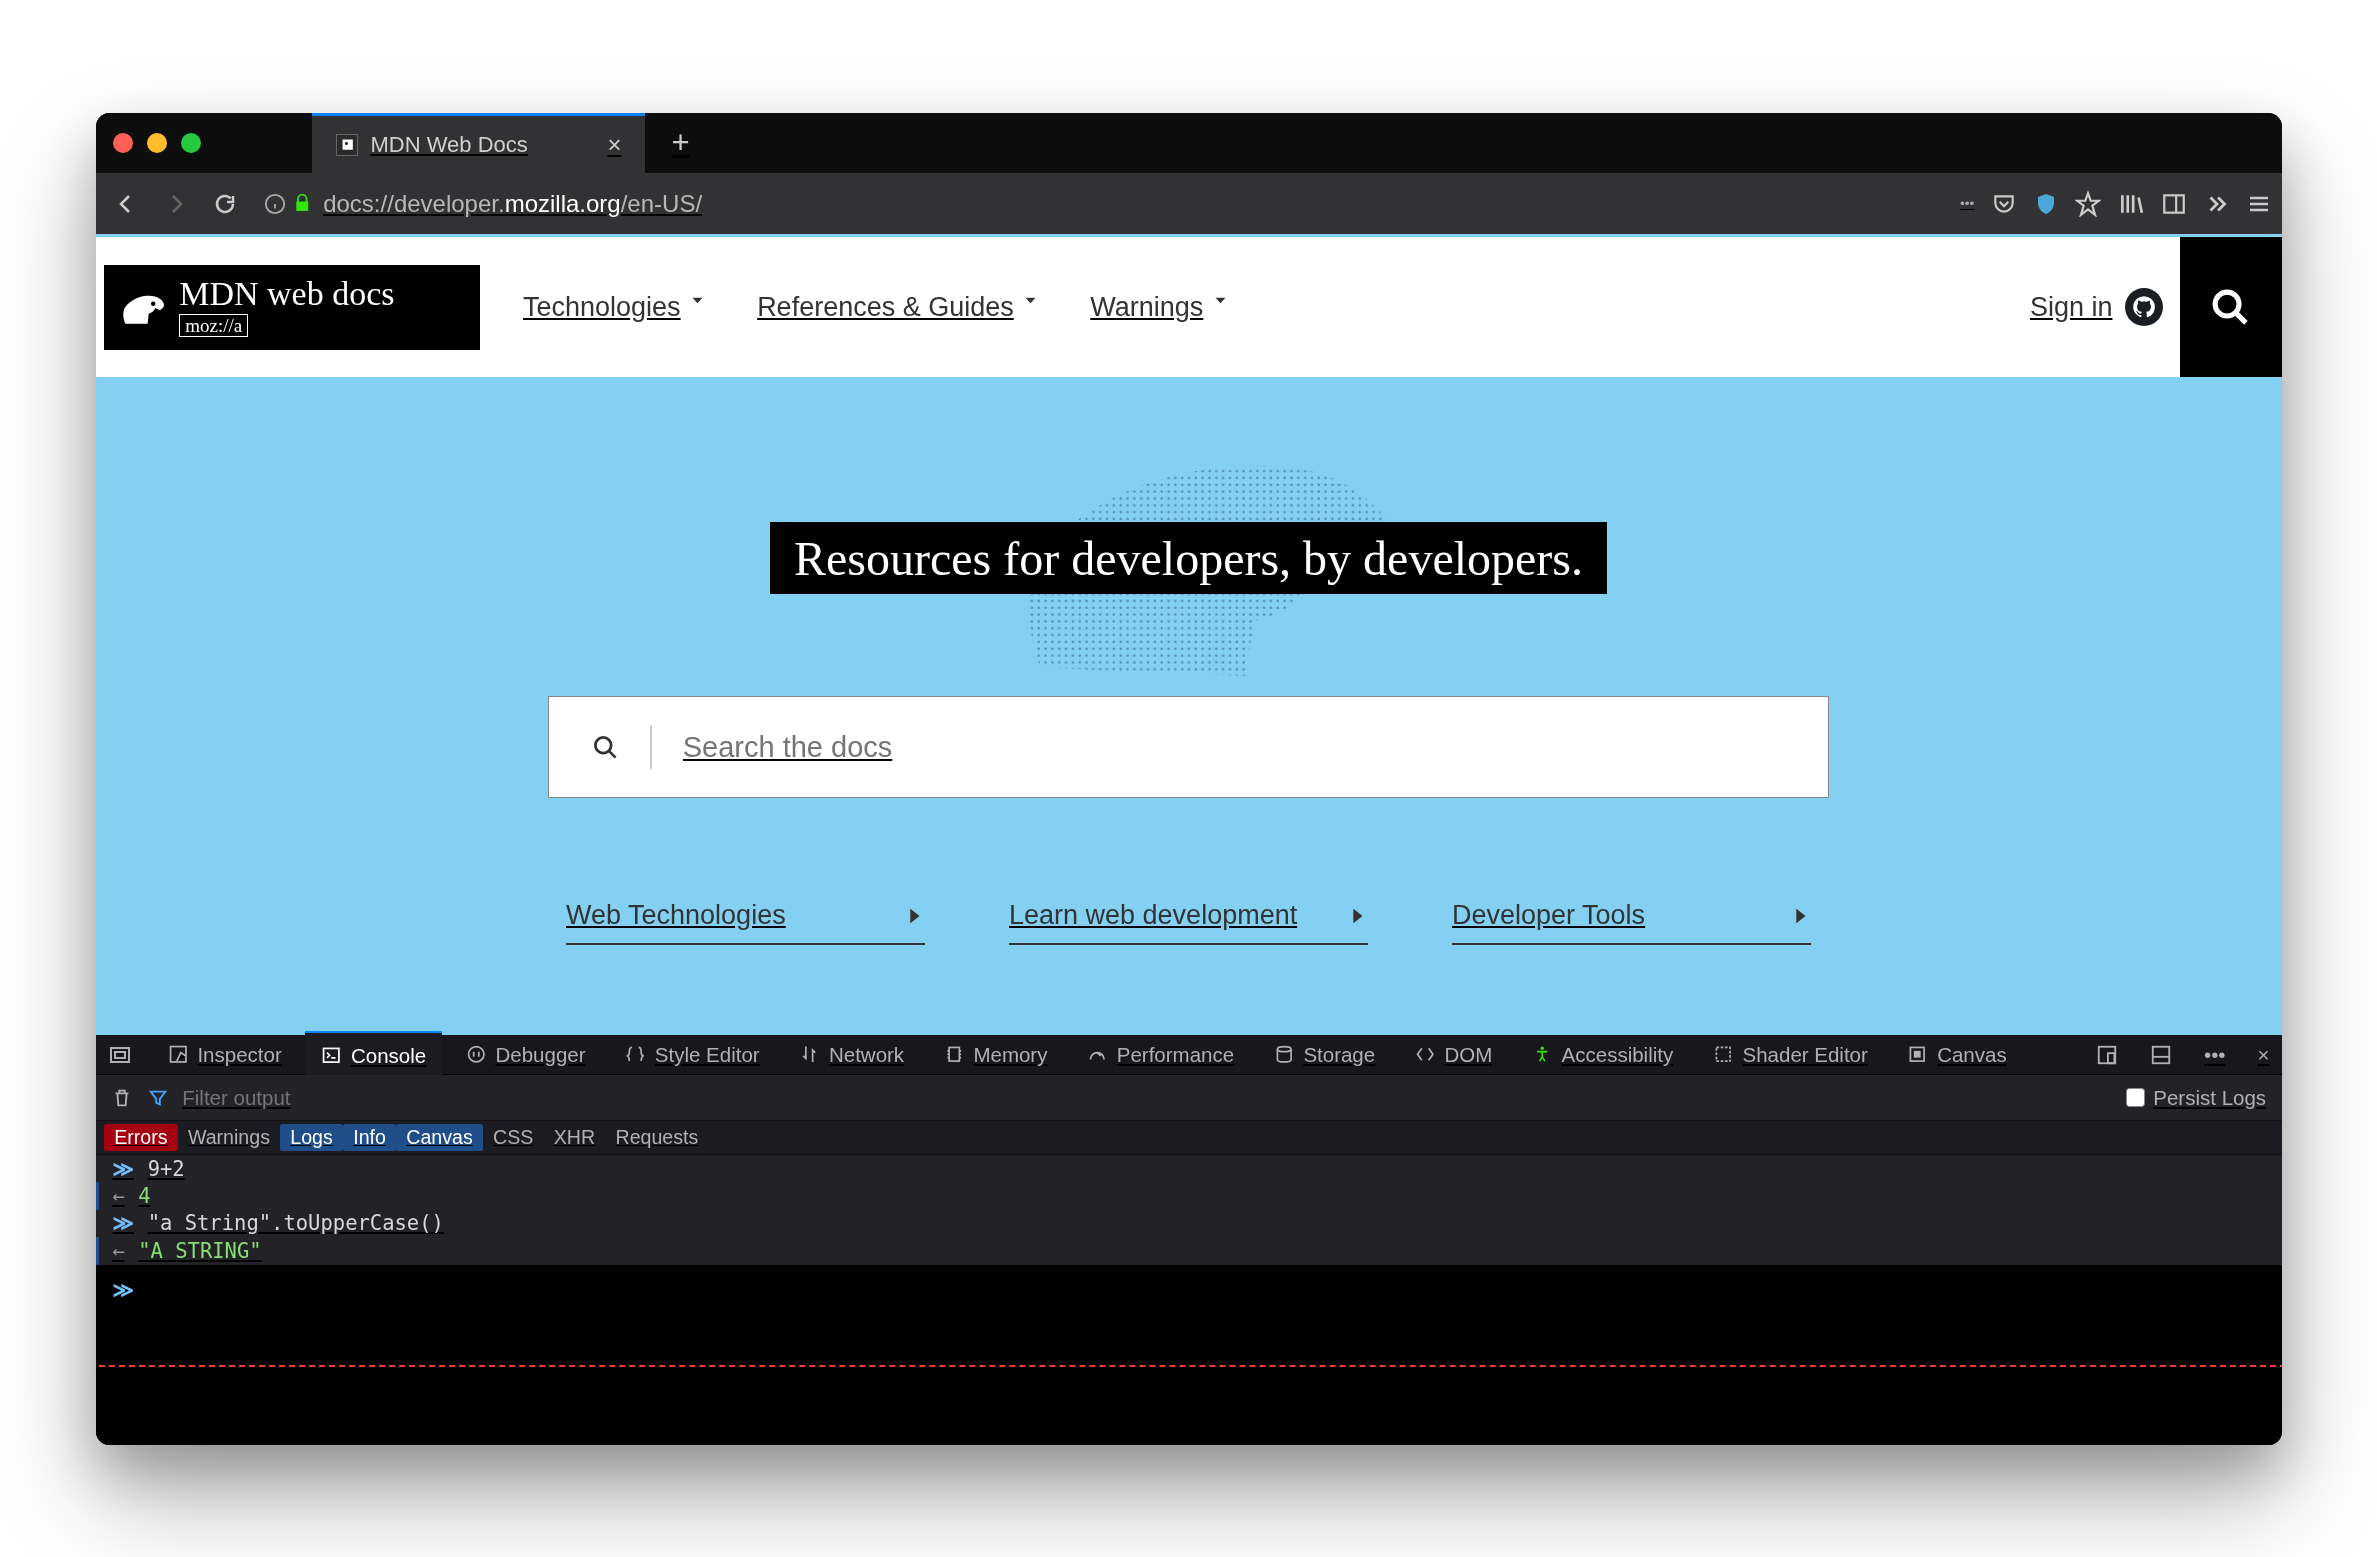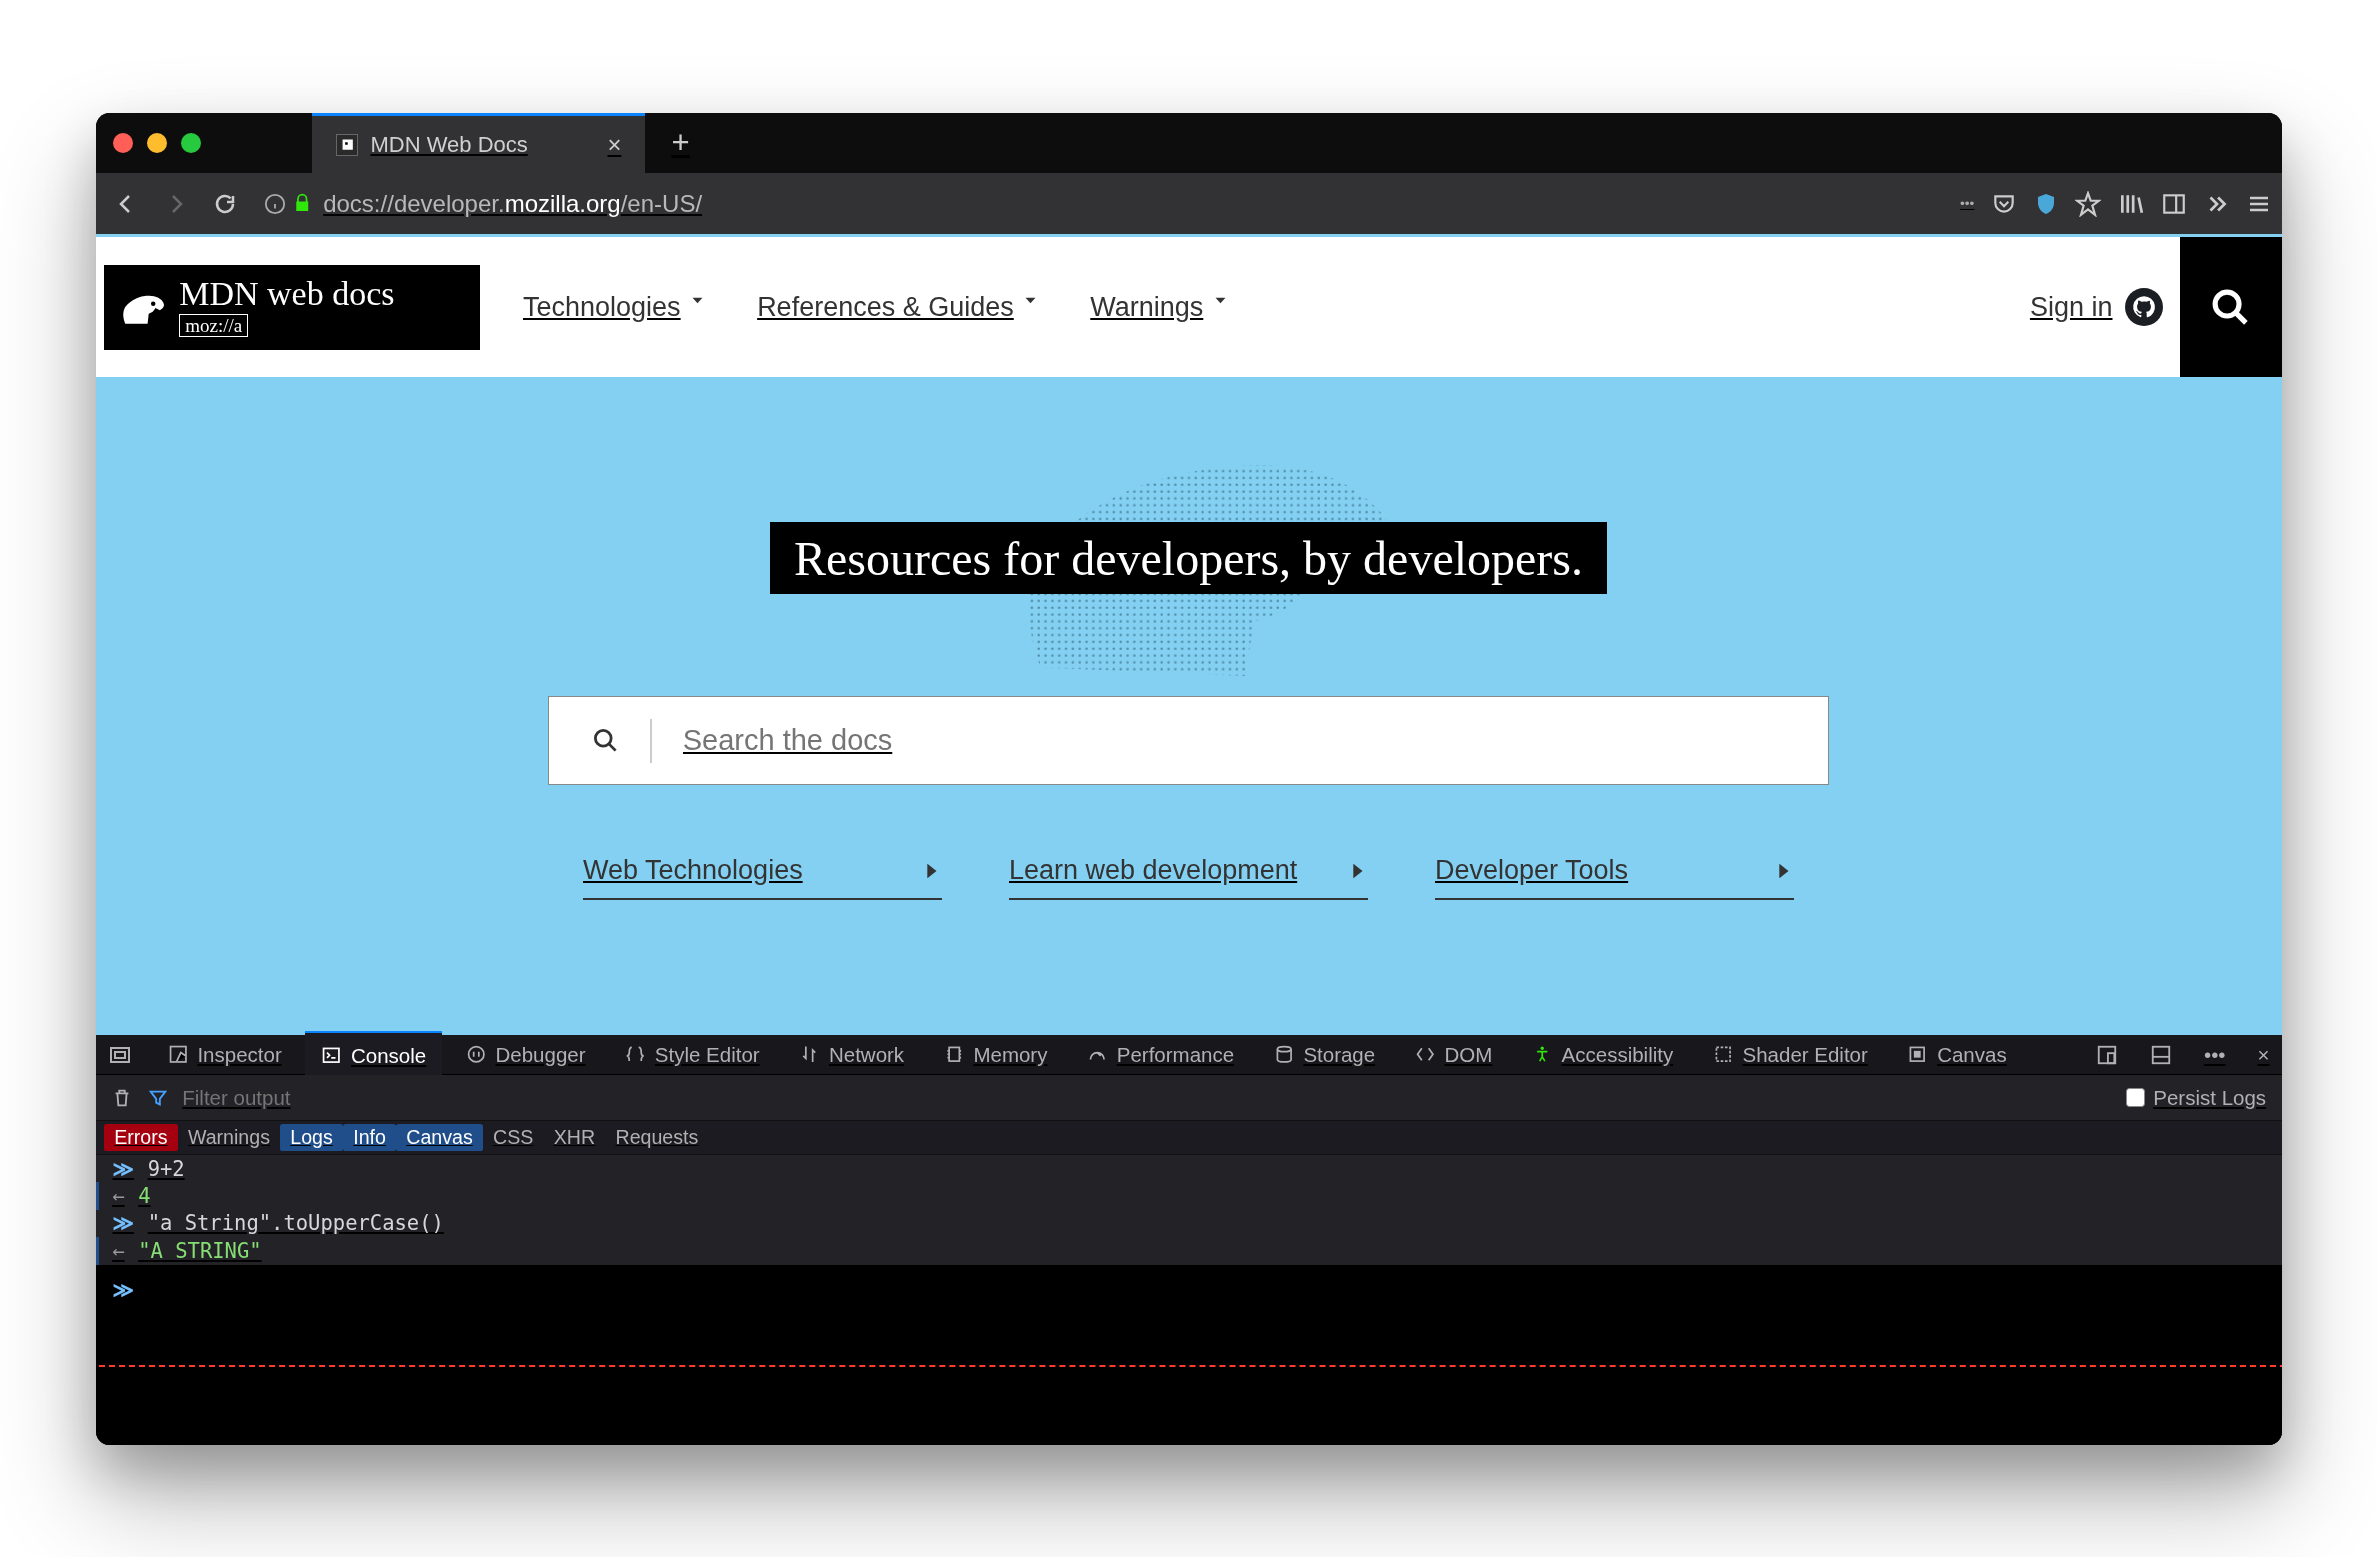--- a/index.html
+++ b/index.html
@@ -81,28 +81,28 @@
 .mainnav-item { display:flex;align-items:flex-start;gap:8.5px;cursor:pointer }
 .hdrspacer { flex:1 }
 .signin { display:flex;align-items:center;gap:12px;font-size:27px;color:#333;margin-right:17px }
 .ghicon { width:38px;height:38px;border-radius:50%;background:#1b1f23;display:flex;align-items:center;justify-content:center;color:#fff }
 .searchbtn { width:102px;height:140px;background:#000;display:flex;align-items:center;justify-content:center;color:#fff }
 
 .hero { flex:1;display:flex;flex-direction:column;align-items:center;position:relative;padding-top:26px }
 .hero-dino { position:absolute;top:17px;left:50%;transform:translateX(-45%);width:444px;height:325px;opacity:0.55;pointer-events:none }
 .hero-title { background:#000;color:#fff;font-family:Georgia,serif;font-size:48px;padding:8.5px 24px;margin-top:119px;position:relative;z-index:1 }
 .searchbox {
-  width:1281px;height:89px;background:#fff;border:1.7px solid #888;margin-top:102px;
+  width:1281px;height:102px;background:#fff;border:1.7px solid #888;margin-top:102px;
   display:flex;align-items:center;padding:0 43px;gap:31px;
 }
 .searchbox .sicon { color:#333;font-size:29px }
 .searchbox .pipe { width:1.7px;height:44px;background:#ccc }
 .searchbox input { border:none;font-size:29px;color:#888;flex:1;outline:none;background:transparent }
 
-.quicklinks { display:flex;gap:67px;margin-top:70px }
+.quicklinks { display:flex;gap:84px;margin-top:102px }
 .qlink { width:359px;display:flex;align-items:center;justify-content:space-between;font-size:27px;color:#333;border-bottom:2.6px solid #333;padding-bottom:12px;cursor:pointer }
 
 
 .devtools { height:410px;background:#1c1b22;display:flex;flex-direction:column;color:#b1b1b3;font-size:20.5px;font-family:Menlo,Consolas,monospace }
 .dt-tabs { height:40px;background:#18171c;display:flex;align-items:center;gap:8px;font-family:-apple-system,sans-serif;font-size:20.5px;border-bottom:0.9px solid #000 }
 .dt-tab { display:flex;align-items:center;gap:8.5px;padding:0 15.4px;height:48px;color:#b1b1b3;white-space:nowrap }
 .dt-tab.active { color:#fff;border-top:2.6px solid #0a84ff;background:#1c1b22 }
 .dt-tab .ico { width:22px;height:22px;display:flex;align-items:center;justify-content:center }
 .dt-spacer { flex:1 }
 .dt-ctrl { padding:0 12px;color:#b1b1b3 }

